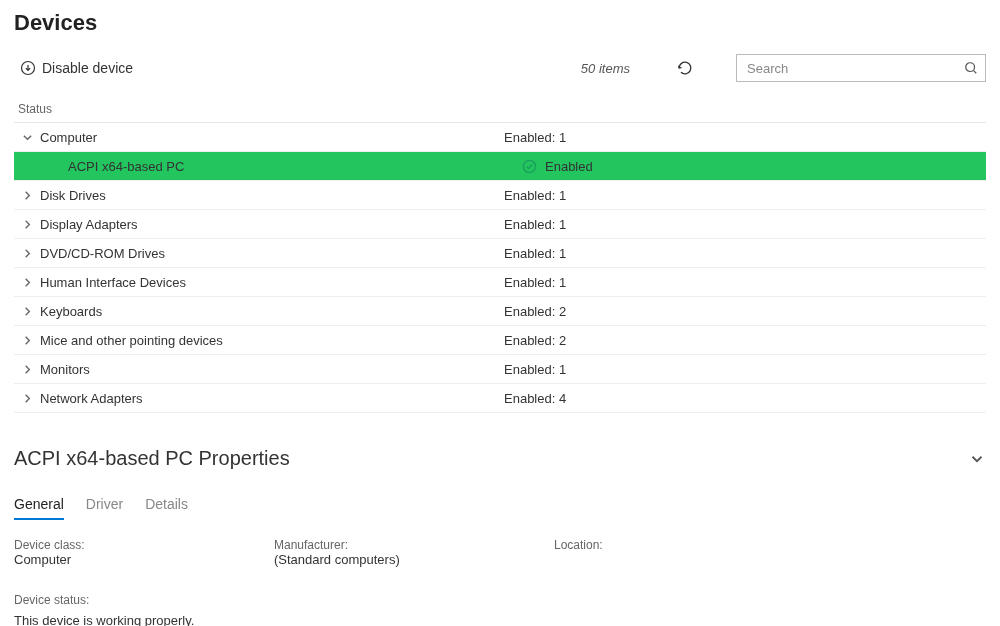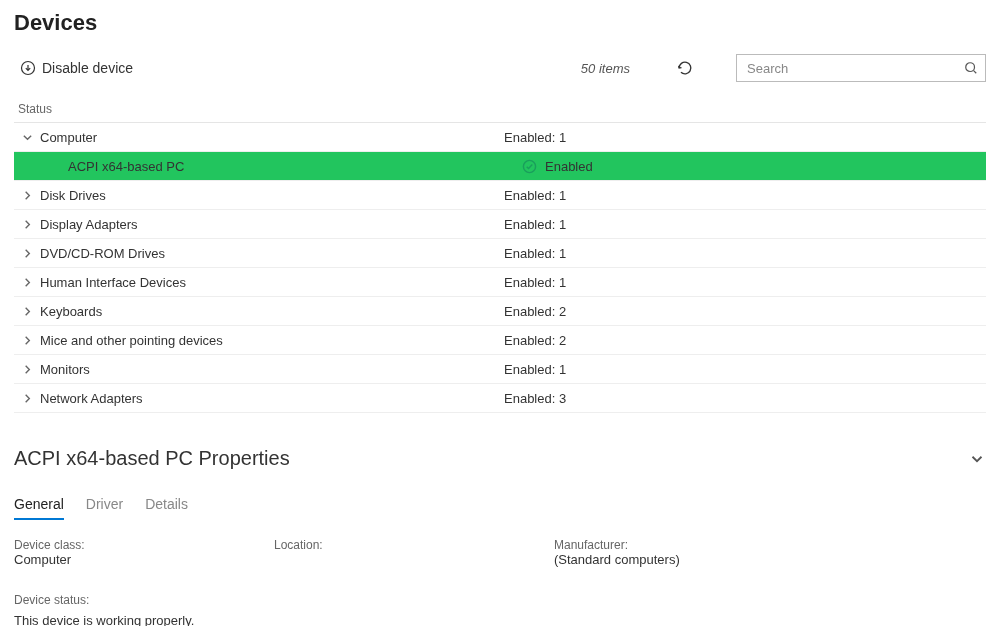--- a/index.html
+++ b/index.html
@@ -308,21 +308,21 @@
         <span class="gname">Monitors</span>
         <span class="gstatus">Enabled: 1</span>
       </div>
       <div class="group-row">
         <span class="chevcell">
           <svg viewBox="0 0 12 12" width="11" height="11" fill="none" stroke="#666" stroke-width="1.5">
             <path d="m4 2 4 4-4 4"></path>
           </svg>
         </span>
         <span class="gname">Network Adapters</span>
-        <span class="gstatus">Enabled: 3</span>
+        <span class="gstatus">Enabled: 4</span>
       </div>
     </div>
 
   <div class="details-pane">
     <div class="details-header">
       <h2>ACPI x64-based PC Properties</h2>
       <span class="collapse">
         <svg viewBox="0 0 16 16" width="18" height="18" fill="none" stroke="#555" stroke-width="1.6">
           <path d="m4 6 4 4 4-4"></path>
         </svg>
@@ -334,26 +334,26 @@
         <div class="tab">Driver</div>
         <div class="tab">Details</div>
       </div>
 
     <div class="props-grid">
       <div>
         <div class="plabel">Device class:</div>
         <div class="pval">Computer</div>
       </div>
       <div>
+        <div class="plabel">Manufacturer:</div>
+        <div class="pval">(Standard computers)</div>
+      </div>
+      <div>
         <div class="plabel">Location:</div>
         <div class="pval"></div>
-      </div>
-      <div>
-        <div class="plabel">Manufacturer:</div>
-        <div class="pval">(Standard computers)</div>
       </div>
     </div>
 
     <div class="status-block">
       <span class="plabel">Device status:</span>
       <div class="pval">This device is working properly.</div>
     </div>
   </div>
 
 </div>

